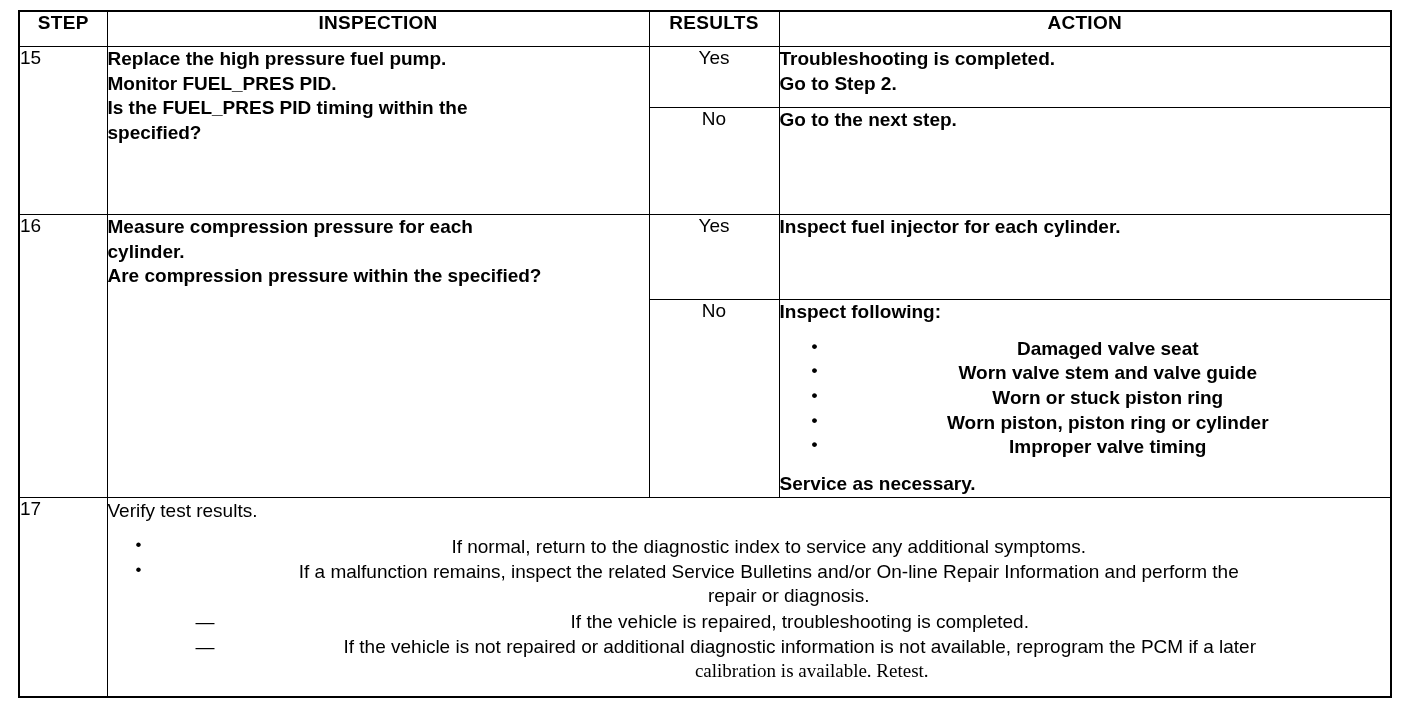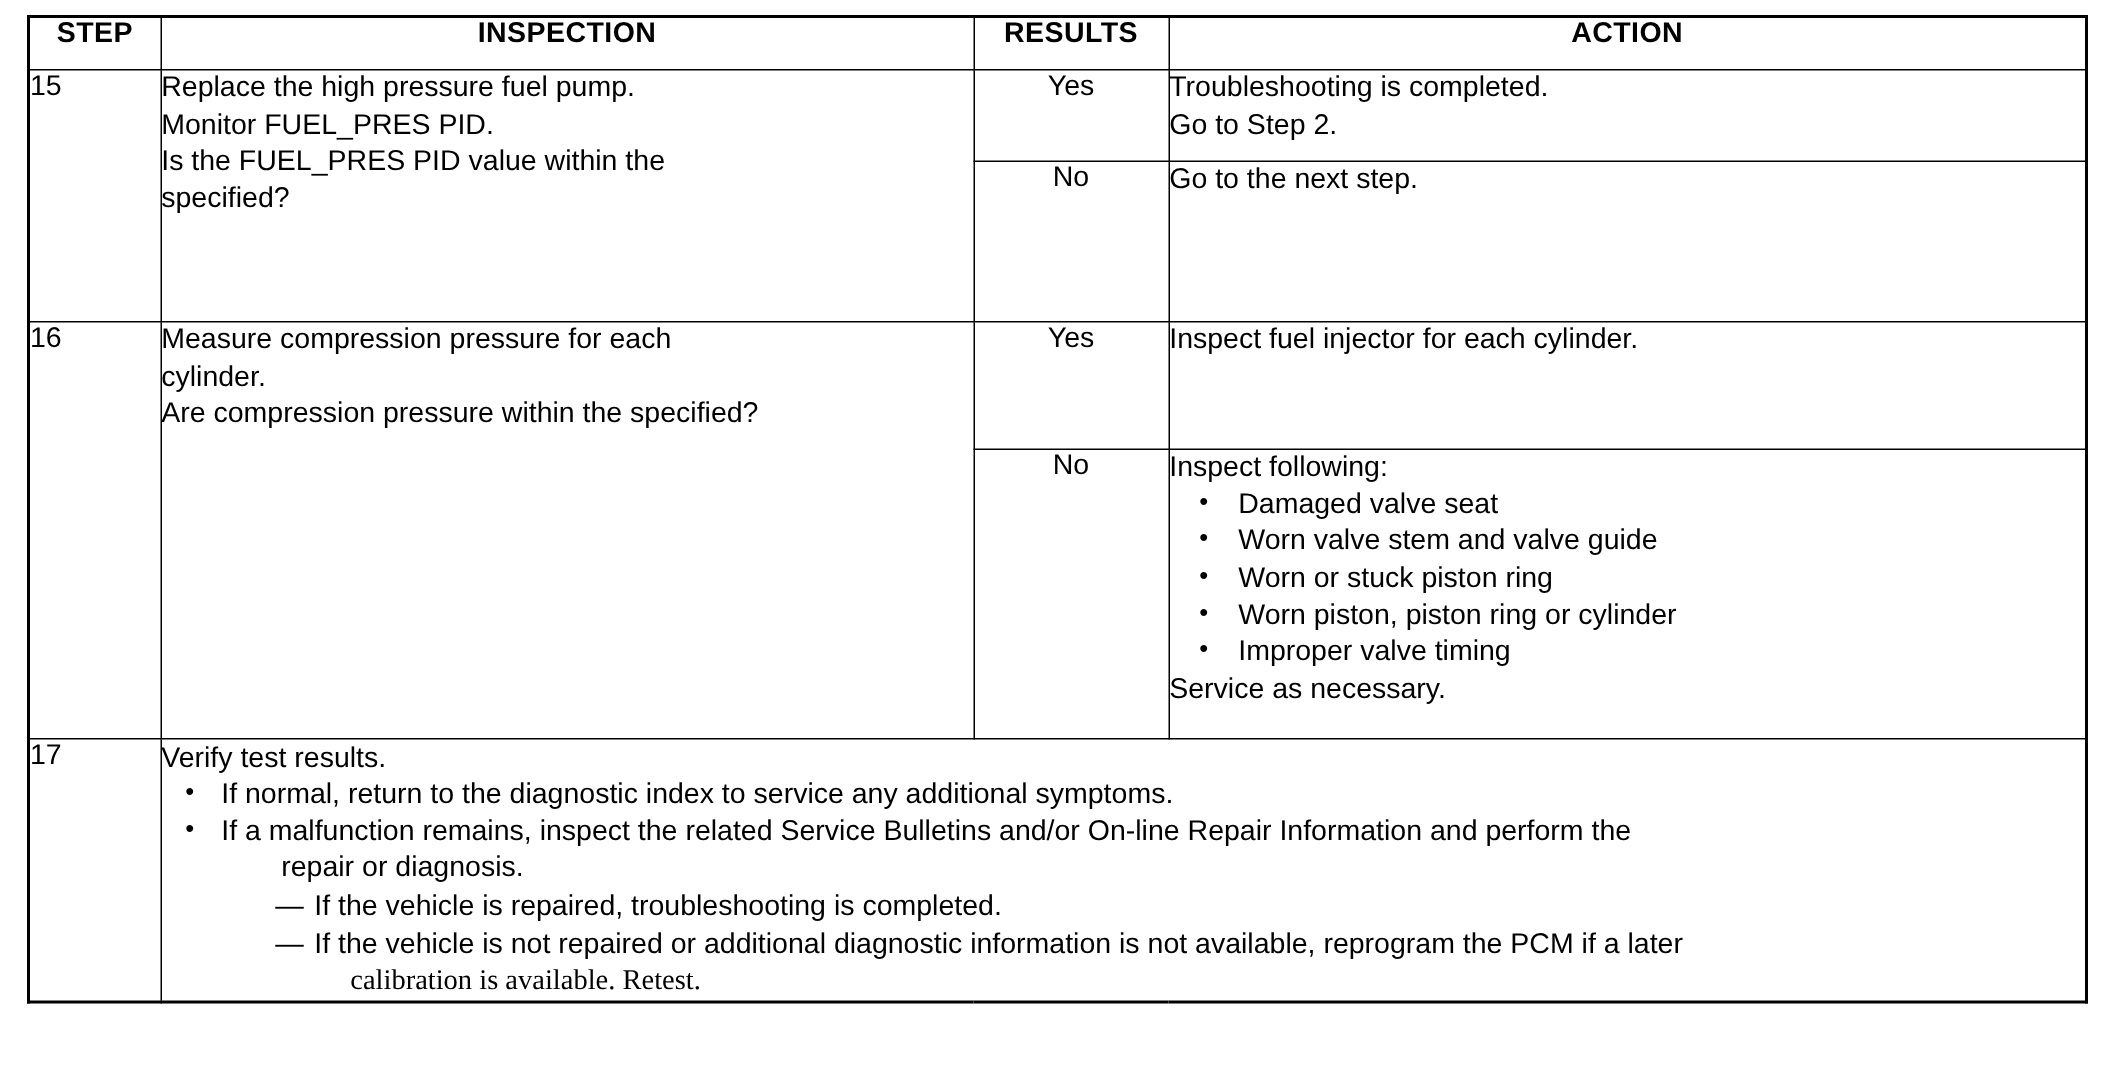--- a/index.html
+++ b/index.html
@@ -64,35 +64,37 @@
 
   
   td.c-step {
     font-size: 19px;
     padding: 6px 0 0 0;
   }
   td.c-insp, td.c-act {
     font-size: 19px;
     line-height: 1.30;
     padding: 6px 8px 6px 8px;
+    font-weight: bold;
   }
   td.c-res {
     text-align: center;
     font-size: 19px;
     padding: 6px 0 0 0;
     margin-top: 16px;
   }
 
   .line { display: block; white-space: pre-wrap; }
 
   
   ul.bul {
     list-style: none;
-    margin: 0;
+    margin: 12px;
     padding: 0;
+    text-align: center;
   }
   ul.bul > li {
     position: relative;
     padding-left: 46px;
     line-height: 1.30;
     margin: 0;
   }
   ul.bul > li::before {
     content: "\2022";
     position: absolute;
@@ -157,21 +159,21 @@
       </tr>
     </thead>
 
     <tbody>
 
       <tr>
         <td class="c-step" rowspan="2">15</td>
         <td class="c-insp" rowspan="2">
           <span class="line">Replace the high pressure fuel pump.</span>
           <span class="line">Monitor FUEL_PRES PID.</span>
-          <span class="line">Is the FUEL_PRES PID value within the</span>
+          <span class="line">Is the FUEL_PRES PID timing within the</span>
           <span class="line">specified?</span>
         </td>
         <td class="c-res h-r15y">Yes</td>
         <td class="c-act h-r15y">
           <span class="line">Troubleshooting is completed.</span>
           <span class="line">Go to Step 2.</span>
         </td>
       </tr>
       <tr>
         <td class="c-res h-r15n">No</td>

